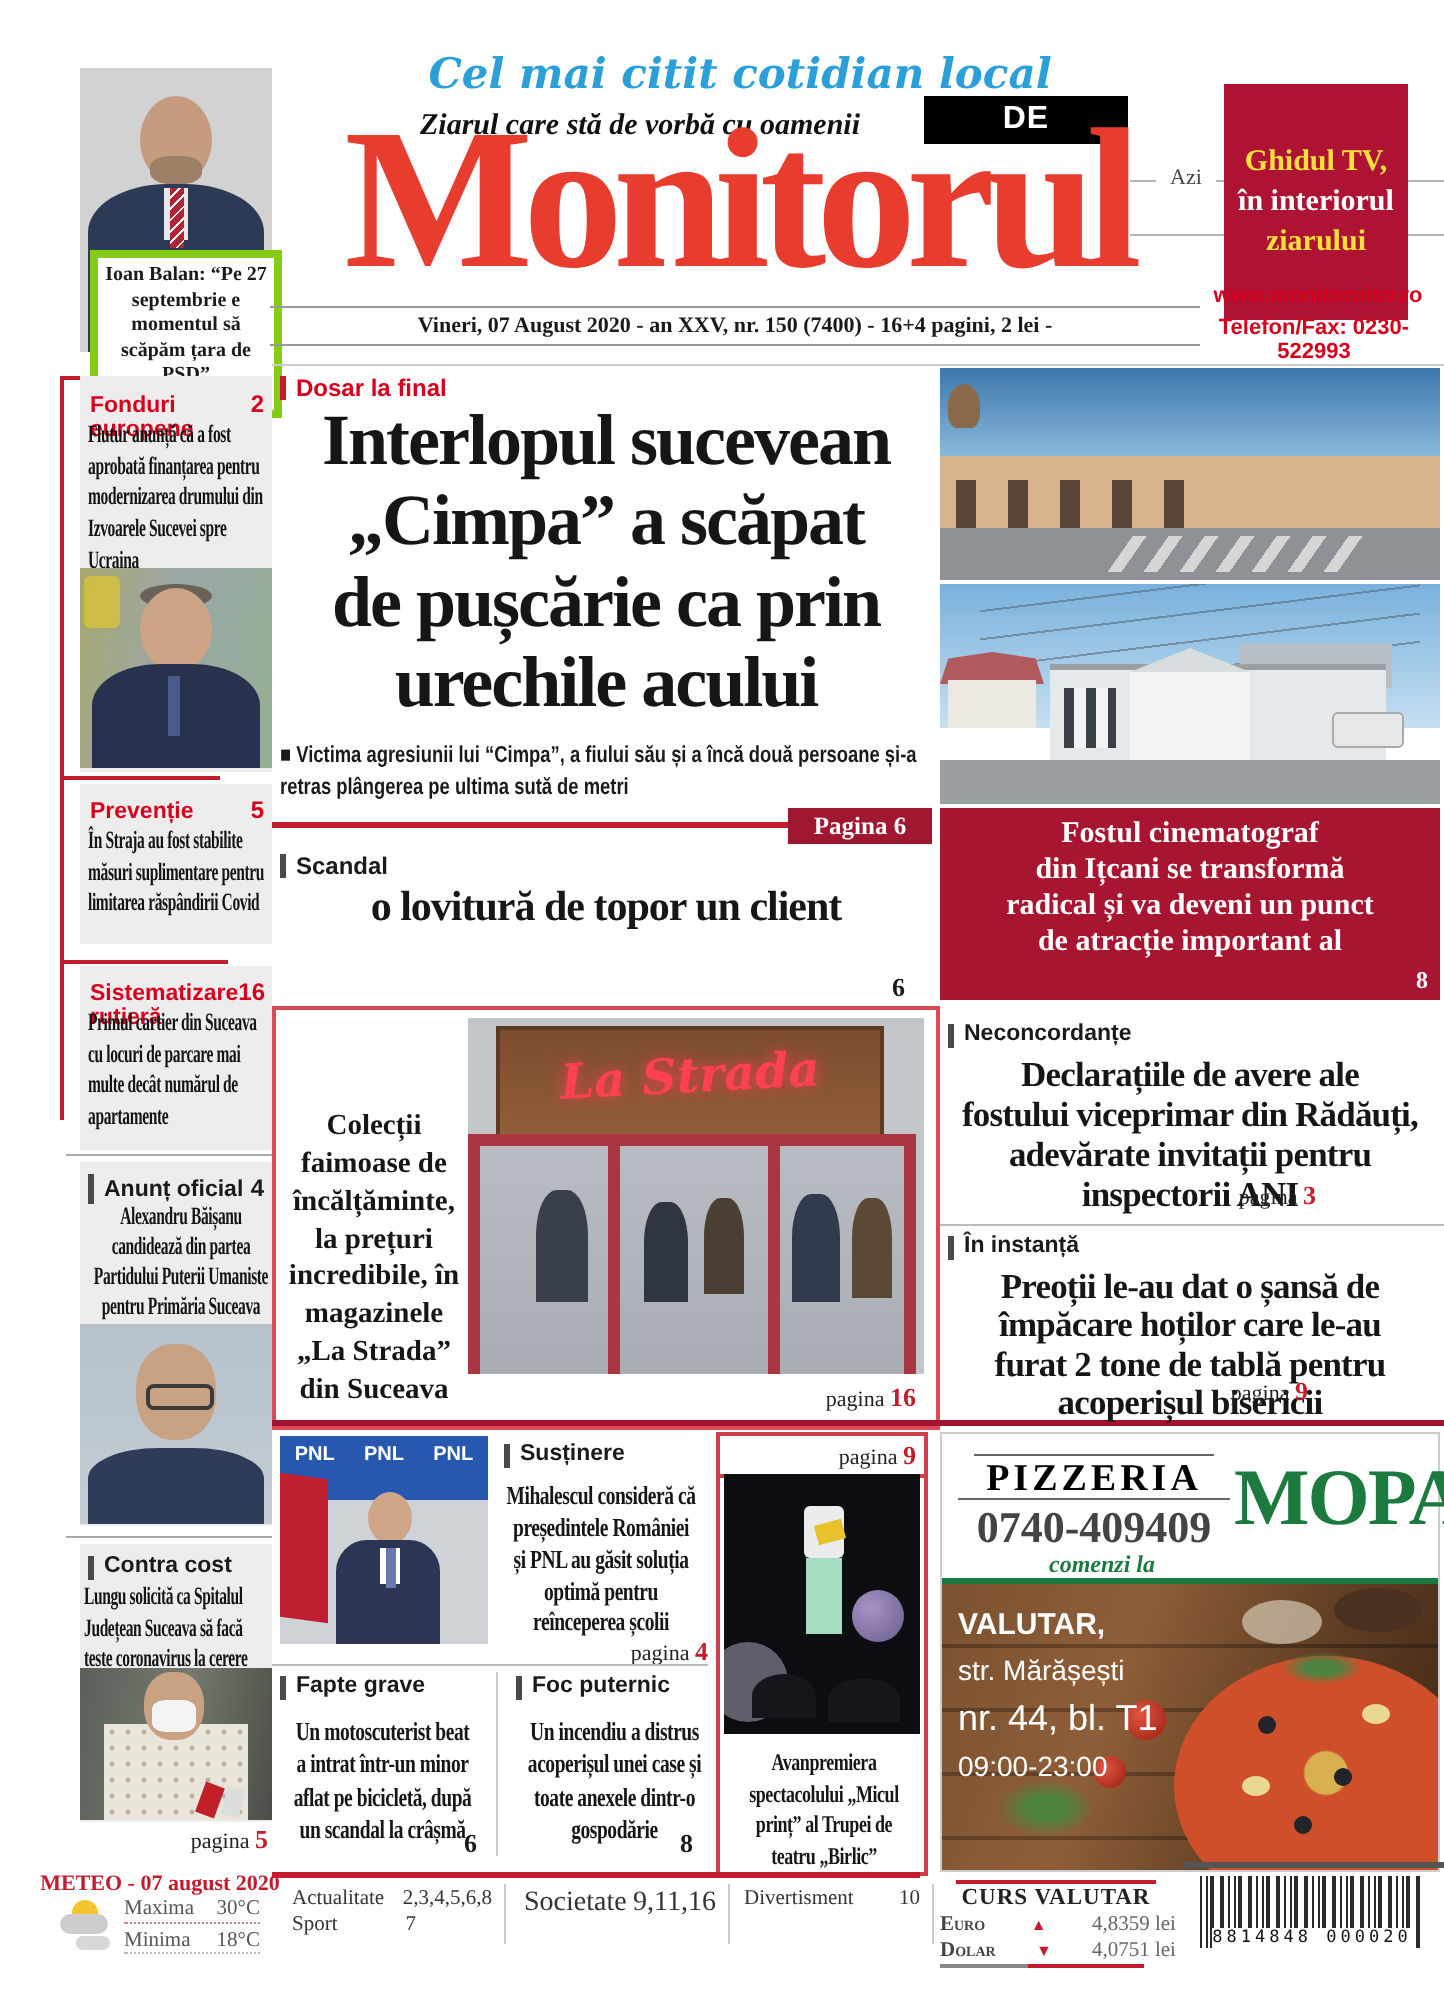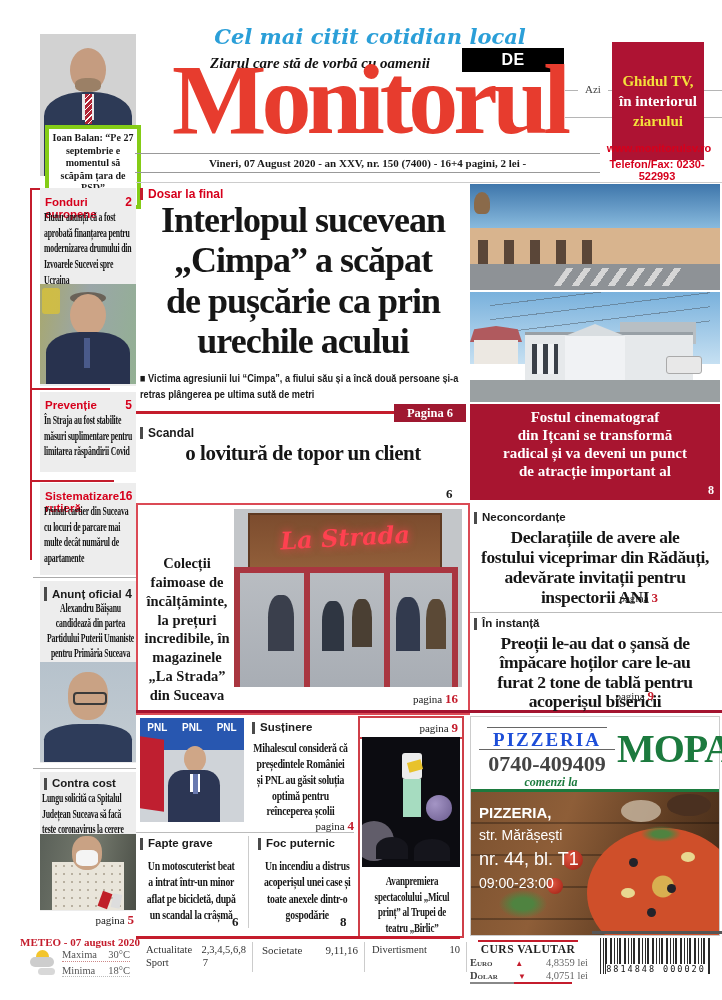--- a/index.html
+++ b/index.html
@@ -334,21 +334,21 @@
     <div class="hl nw" style="font-size:17.5px;line-height:1.1;letter-spacing:-.4px">furat 2 tone de tablă pentru</div>
     <div class="hl nw" style="font-size:17.5px;line-height:1.1;letter-spacing:-.4px">acoperișul bisericii</div>
   </div>
   <div class="abs pagina" style="left:594px;top:688px;width:60px">
     <span>pagina</span>
     <b>9</b>
   </div>
 
   <div class="abs" style="left:470px;top:716px;width:250px;height:220px;border:1px solid #ccc;box-sizing:border-box;background:#fff">
     <div class="hline" style="left:16px;top:10px;width:120px;background:#666"></div>
-    <div class="abs ctr serif b" style="left:16px;top:12px;width:120px;font-size:19px;letter-spacing:2px;color:#1d4ed8">PIZZERIA</div>
+    <div class="abs ctr serif b" style="left:16px;top:12px;width:120px;font-size:19px;letter-spacing:2px;color:#000000">PIZZERIA</div>
     <div class="hline" style="left:8px;top:32px;width:136px;background:#666"></div>
     <div class="abs ctr serif b" style="left:4px;top:34px;width:144px;font-size:22px;color:#444">0740-409409</div>
     <div class="abs ctr serif b" style="left:30px;top:58px;width:100px;font-style:italic;font-size:12px;color:#1c7a3e">comenzi la</div>
     <div class="abs serif b nw" style="left:146px;top:8px;font-size:40px;letter-spacing:-1px;color:#1c7a3e"><span>MOPAN</span></div>
     <div class="abs" style="left:0;top:72px;width:248px;height:3px;background:#1c7a3e"></div>
     <div class="photo" style="left:0;top:75px;width:248px;height:143px">
       <div class="ph" style="left:0;top:0;width:248px;height:143px;background:linear-gradient(110deg,#7c5230,#8e5e38 35%,#5e3c22 70%,#3f2817)"></div>
       <div class="ph" style="left:0;top:0;width:248px;height:143px;background:repeating-linear-gradient(180deg,transparent 0 30px,rgba(0,0,0,.28) 30px 32px)"></div>
       <div class="ph" style="left:150px;top:8px;width:40px;height:22px;border-radius:50%;background:#c9b9a4;opacity:.8"></div>
       <div class="ph" style="left:196px;top:2px;width:44px;height:22px;border-radius:50%;background:#4a3020"></div>
@@ -356,21 +356,21 @@
       <div class="ph" style="left:158px;top:66px;width:9px;height:9px;border-radius:50%;background:#23232a"></div>
       <div class="ph" style="left:196px;top:92px;width:9px;height:9px;border-radius:50%;background:#23232a"></div>
       <div class="ph" style="left:176px;top:116px;width:9px;height:9px;border-radius:50%;background:#23232a"></div>
       <div class="ph" style="left:210px;top:60px;width:14px;height:10px;border-radius:50%;background:#e8d890"></div>
       <div class="ph" style="left:150px;top:96px;width:14px;height:10px;border-radius:50%;background:#e8d890"></div>
       <div class="ph" style="left:92px;top:58px;width:20px;height:20px;border-radius:50%;background:radial-gradient(circle at 35% 35%,#e05540,#9c1e12)"></div>
       <div class="ph" style="left:76px;top:86px;width:16px;height:16px;border-radius:50%;background:radial-gradient(circle at 35% 35%,#e05540,#9c1e12)"></div>
       <div class="ph" style="left:28px;top:98px;width:48px;height:28px;border-radius:50%;background:radial-gradient(#4f8340 30%,transparent 72%)"></div>
       <div class="ph" style="left:170px;top:34px;width:40px;height:16px;border-radius:50%;background:radial-gradient(#4f8340 30%,transparent 72%)"></div>
       <div class="ph sans" style="left:8px;top:10px;color:#fff">
-        <div class="b" style="font-size:15px;line-height:1.5">PIZZERIA,</div>
+        <div class="b" style="font-size:15px;line-height:1.5">VALUTAR,</div>
         <div style="font-size:14px;line-height:1.5">str. Mărășești</div>
         <div style="font-size:18px;line-height:1.5">nr. 44, bl. T1</div>
         <div style="font-size:14px;line-height:1.5">09:00-23:00</div>
       </div>
     </div>
   </div>
 
   <div class="redbar" style="left:136px;top:936px;width:324px;height:3px"></div>
   <div class="abs" style="left:592px;top:931px;width:130px;height:3px;background:#555"></div>
 
@@ -378,21 +378,21 @@
     <div style="display:flex;justify-content:space-between">
       <span>Actualitate</span>
       <span>2,3,4,5,6,8</span>
     </div>
     <div style="display:flex;justify-content:space-between;margin-top:2px">
       <span>Sport</span>
       <span style="margin-right:38px">7</span>
     </div>
   </div>
   <div class="vline" style="left:252px;top:942px;height:30px"></div>
-  <div class="abs serif" style="left:262px;top:944px;width:96px;font-size:11px;color:#333;display:flex;justify-content:space-between">
+  <div class="abs serif" style="left:262px;top:944px;width:96px;font-size:14px;color:#333;display:flex;justify-content:space-between">
     <span>Societate</span>
     <span>9,11,16</span>
   </div>
   <div class="vline" style="left:364px;top:942px;height:30px"></div>
   <div class="abs serif" style="left:372px;top:944px;width:88px;font-size:10.5px;color:#333;display:flex;justify-content:space-between">
     <span>Divertisment</span>
     <span>10</span>
   </div>
   <div class="vline" style="left:466px;top:942px;height:30px"></div>
 

